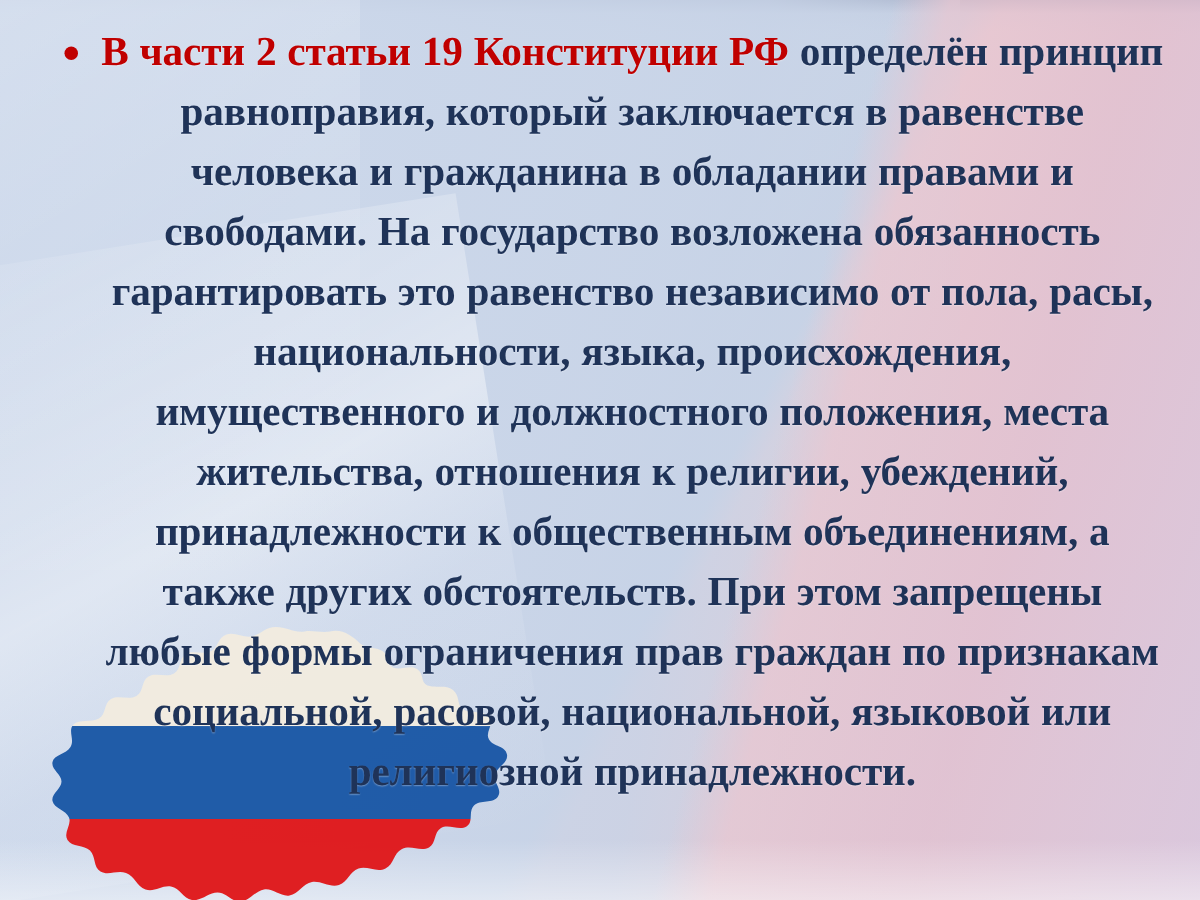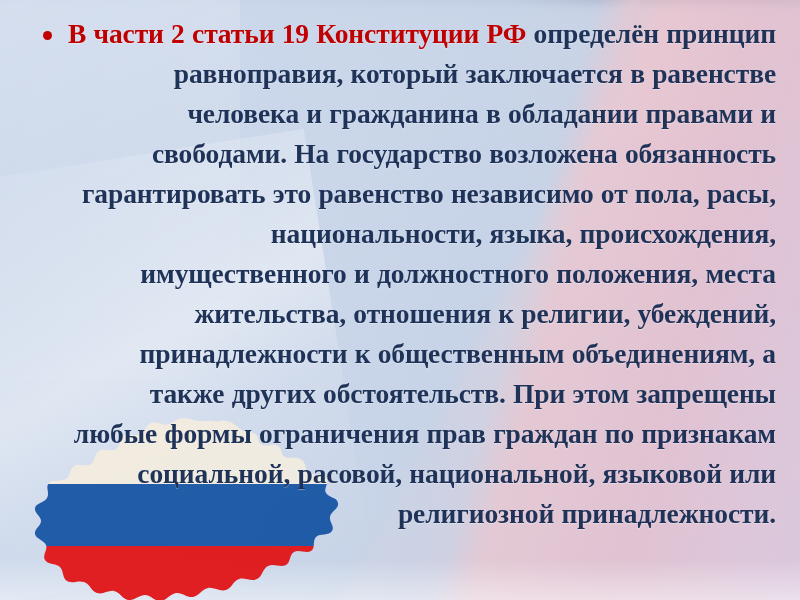--- a/index.html
+++ b/index.html
@@ -115,21 +115,21 @@
     border-radius:50%;
     background:#c00000;
     margin:17px 15px 0 5px;
   }
   .para{
     flex:1 1 auto;
     font-size:27.5px;
     line-height:40.0px;
     font-weight:700;
     color:#1f3358;
-    text-align:right;
+    text-align:center;
     letter-spacing:-0.1px;
     word-spacing:0.5px;
     text-shadow:0 1px 1px rgba(255,255,255,0.35);
   }
   .hl{ color:#c00000; }
 </style>
 </head>
 <body>
 
 <div class="slide">

